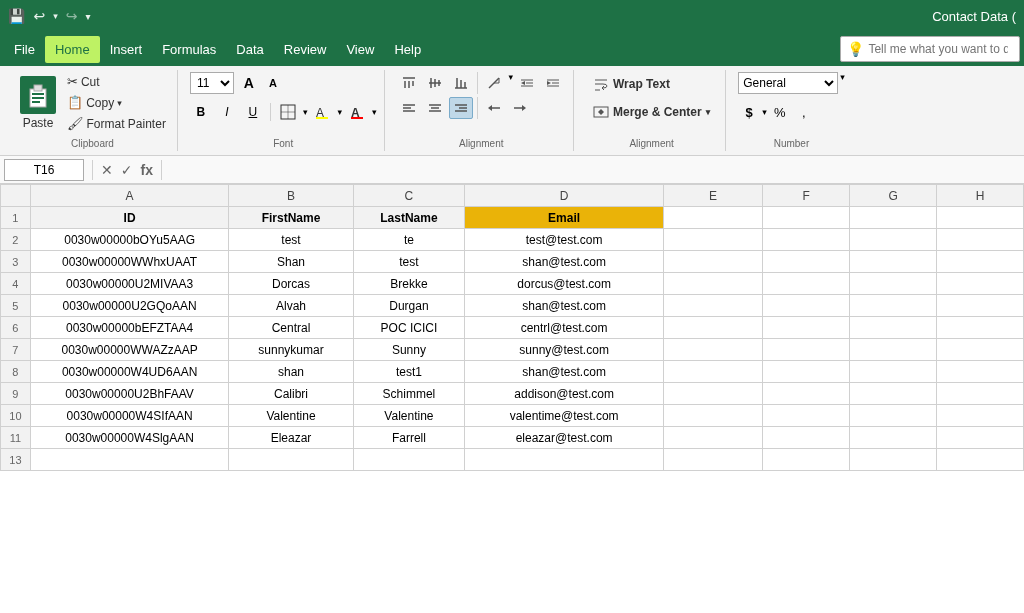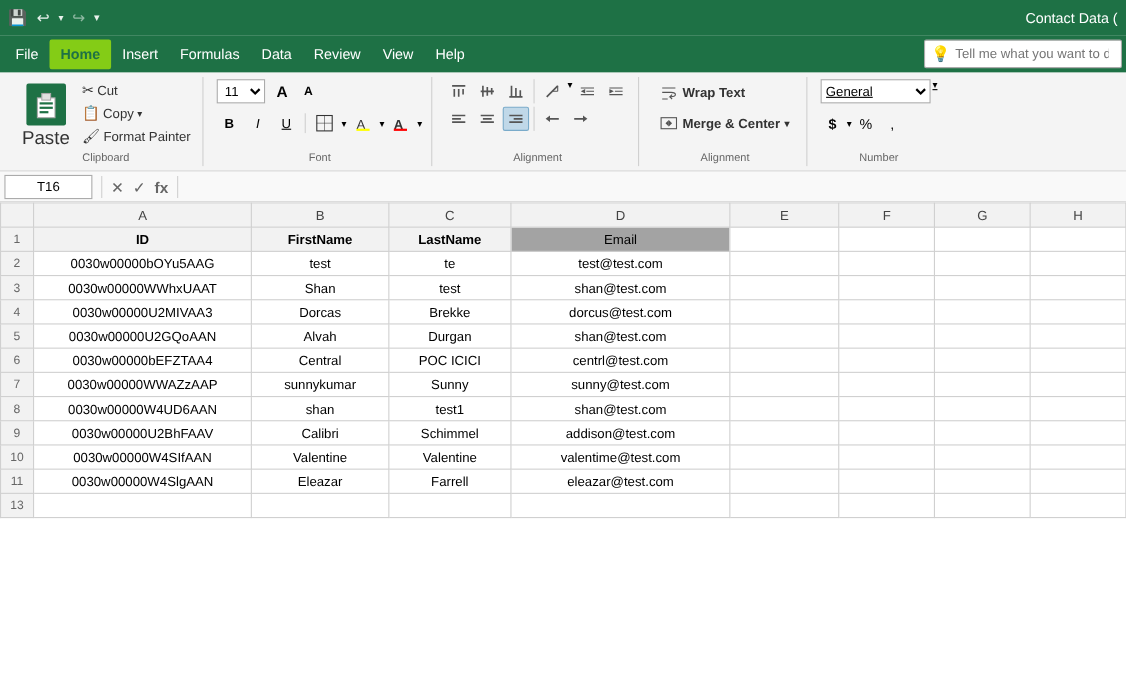--- a/index.html
+++ b/index.html
@@ -26,21 +26,21 @@
       display: flex;
       align-items: center;
       padding: 0 4px;
     }
     .menu-item {
       padding: 6px 10px;
       cursor: pointer;
       font-size: 13px;
       border-radius: 2px;
     }
-    .menu-item.active { background: #84cc16; color: #1e7145; font-weight: 700; }
+    .menu-item.active { background: #bef264; color: #1e7145; font-weight: 400; }
 
     
     .ribbon {
       background: #f4f4f4;
       border-bottom: 1px solid #d0d0d0;
       padding: 4px 8px;
       display: flex;
       align-items: stretch;
       gap: 4px;
       height: 90px;
@@ -86,21 +86,21 @@
     .paste-icon {
       width: 36px; height: 38px;
       background: #1e7145;
       border-radius: 2px;
       display: flex;
       align-items: center;
       justify-content: center;
       color: white;
       font-size: 20px;
     }
-    .paste-label { font-size: 17px; color: #333; margin-top: 2px; }
+    .paste-label { font-size: 12px; color: #333; margin-top: 2px; }
     .clipboard-sub {
       display: flex;
       flex-direction: column;
       gap: 2px;
     }
     .clip-btn {
       display: flex;
       align-items: center;
       gap: 3px;
       cursor: pointer;
@@ -505,21 +505,21 @@
           </svg>
         <span>Merge &amp; Center</span>
         <span class="dropdown-arrow">▾</span>
       </button>
     </div>
     <div class="ribbon-group-label">Alignment</div>
   </div>
 
   <div class="ribbon-group number-group">
     <div style="display:flex;flex-direction:column;gap:3px;padding-bottom:14px;">
-      <div style="display:flex;align-items:flex-start;gap:2px;text-decoration:underline;">
+      <div style="display:flex;align-items:flex-start;gap:2px;">
         <select class="number-select">
           <option>General</option>
         </select>
         <span class="dropdown-arrow">▾</span>
       </div>
       <div class="number-row2">
         <button class="font-btn" style="font-size:13px;font-weight:bold;">$</button>
         <span class="dropdown-arrow">▾</span>
         <button class="font-btn" style="font-size:13px;">%</button>
         <button class="font-btn" style="font-size:13px;">,</button>
@@ -568,21 +568,21 @@
           <th class="col-header">G</th>
           <th class="col-header">H</th>
         </tr>
       </thead>
       <tbody id="grid-body">
       <tr>
             <td class="row-num">1</td>
             <td class="data-cell" style="font-weight: bold; background: rgb(242, 242, 242);">ID</td>
             <td class="data-cell" style="font-weight: bold; background: rgb(242, 242, 242);">FirstName</td>
             <td class="data-cell" style="font-weight: bold; background: rgb(242, 242, 242);">LastName</td>
-            <td class="data-cell" style="font-weight: normal; background: #a3a3a3;">Email</td>
+            <td class="data-cell" style="font-weight: bold; background: #eab308;">Email</td>
             <td class="data-cell"></td>
             <td class="data-cell"></td>
             <td class="data-cell"></td>
             <td class="data-cell"></td>
           </tr>
           <tr>
             <td class="row-num">2</td>
             <td class="data-cell">0030w00000bOYu5AAG</td>
             <td class="data-cell">test</td>
             <td class="data-cell">te</td>

